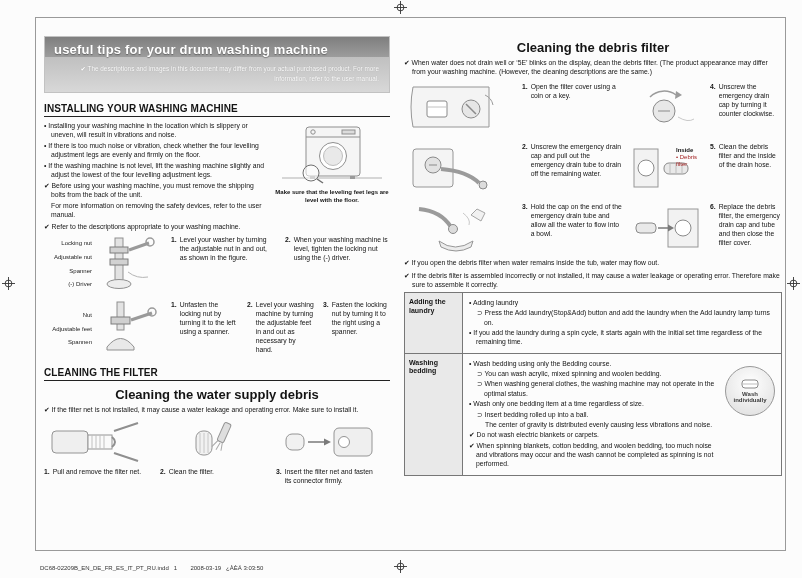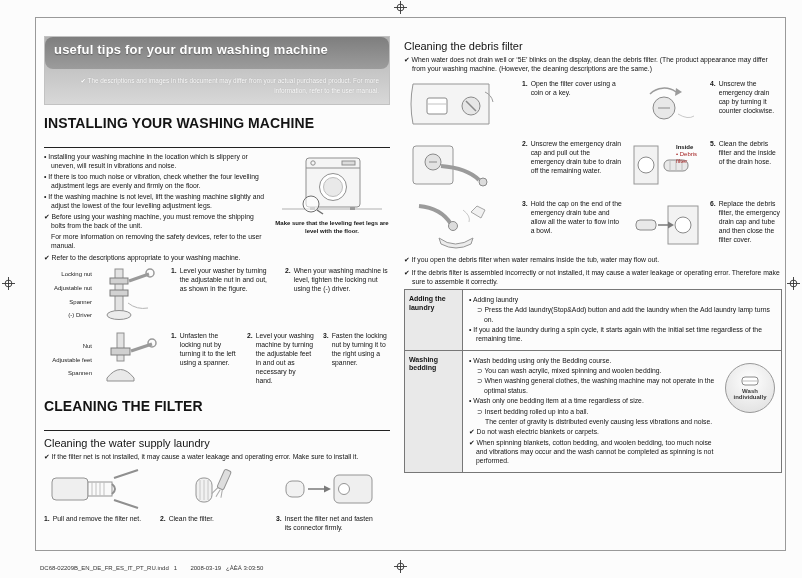--- a/index.html
+++ b/index.html
@@ -21,33 +21,33 @@
   .rm-left { left:2px; top:277px; }
   .rm-right { left:787px; top:277px; }
 
   .col-left  { position:absolute; left:44px; top:36px;  width:346px; }
   .col-right { position:absolute; left:404px; top:40px; width:378px; }
 
   
   .banner { background:linear-gradient(180deg,#b2b2b2,#d8d8d8); border:1px solid #c2c2c2; margin-bottom:7px; }
   .banner-title {
     background:linear-gradient(180deg,#7e7e7e,#9c9c9c);
-    color:#fff; font-size:13px; font-weight:bold; padding:5px 9px 12px;
-    text-shadow:0 1px 1px rgba(0,0,0,.35); letter-spacing:.2px;border-radius:8px;
+    color:#fff; font-size:13px; font-weight:bold; padding:5px 9px 0;
+    text-shadow:0 1px 1px rgba(0,0,0,.35); letter-spacing:.2px;
   }
   .banner-note {
     color:#fff; font-size:6.4px; line-height:1.5; text-align:right;
     padding:7px 10px 9px; text-shadow:0 0 1px rgba(0,0,0,.25);
   }
 
   .h1 {
-    font-size:14px; font-weight:bold; letter-spacing:.1px;
-    border-bottom:1.5px solid #222; padding-bottom:16px; margin:10px 0 5px;
-  }
-  .h2 { font-size:11px; font-weight:normal; margin:6px 0 3px; }
+    font-size:10px; font-weight:bold; letter-spacing:.1px;
+    border-bottom:1.5px solid #222; padding-bottom:2px; margin:10px 0 5px;
+  }
+  .h2 { font-size:13px; font-weight:bold; margin:6px 0 3px;text-align:center; }
 
   .li { font-size:6.8px; line-height:1.32; margin-bottom:2px; padding-left:7px; text-indent:-7px; }
   .li.cont { padding-left:0; text-indent:0; margin-left:7px; }
   .note { font-size:6.8px; line-height:1.35; padding-left:8px; text-indent:-8px; margin-bottom:3px; }
 
   .install-row { display:flex; gap:6px; align-items:flex-start; }
   .install-row .bullets { flex:1; }
   .washer-fig { width:116px; flex:none; text-align:center; }
   .figcap { font-size:6px; font-weight:bold; line-height:1.25; margin-top:1px; }
 
@@ -210,21 +210,21 @@
         </div>
         <div class="step">
           <span class="sn">3.</span>
           <span>Fasten the locking nut by turning it to the right using a spanner.</span>
         </div>
       </div>
     </section>
 
     <section>
       <div class="h1">CLEANING THE FILTER</div>
-      <div class="h2">Cleaning the water supply laundry</div>
+      <div class="h2">Cleaning the water supply debris</div>
       <div class="note">✔ If the filter net is not installed, it may cause a water leakage and operating error. Make sure to install it.</div>
 
       <div class="filter-figs">
         <div class="ffig">
           <svg width="100" height="46" viewBox="0 0 100 46">
             <rect x="6" y="12" width="36" height="22" rx="4" fill="#efefef" stroke="#949494"></rect>
             <rect x="42" y="16" width="24" height="14" fill="#fafafa" stroke="#949494"></rect>
             <line x1="46" y1="16" x2="46" y2="30" stroke="#c0c0c0"></line>
             <line x1="50" y1="16" x2="50" y2="30" stroke="#c0c0c0"></line>
             <line x1="54" y1="16" x2="54" y2="30" stroke="#c0c0c0"></line>

